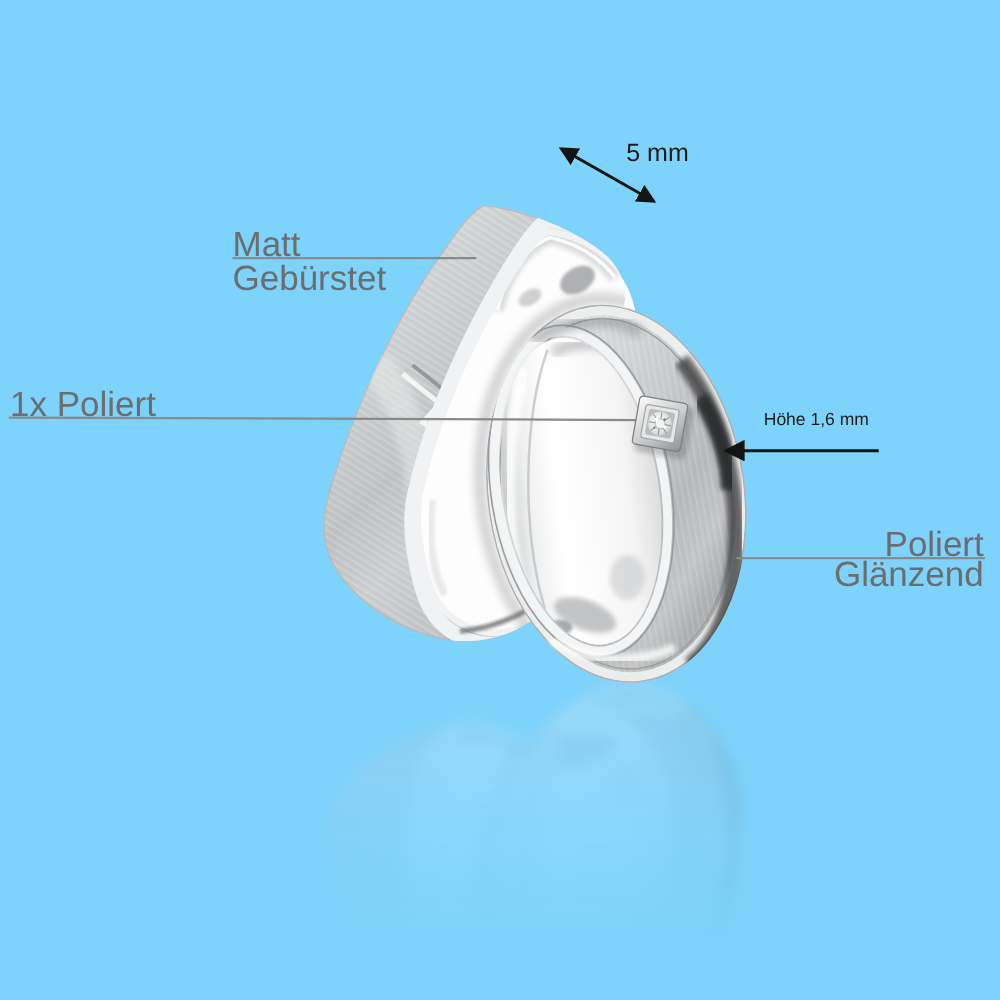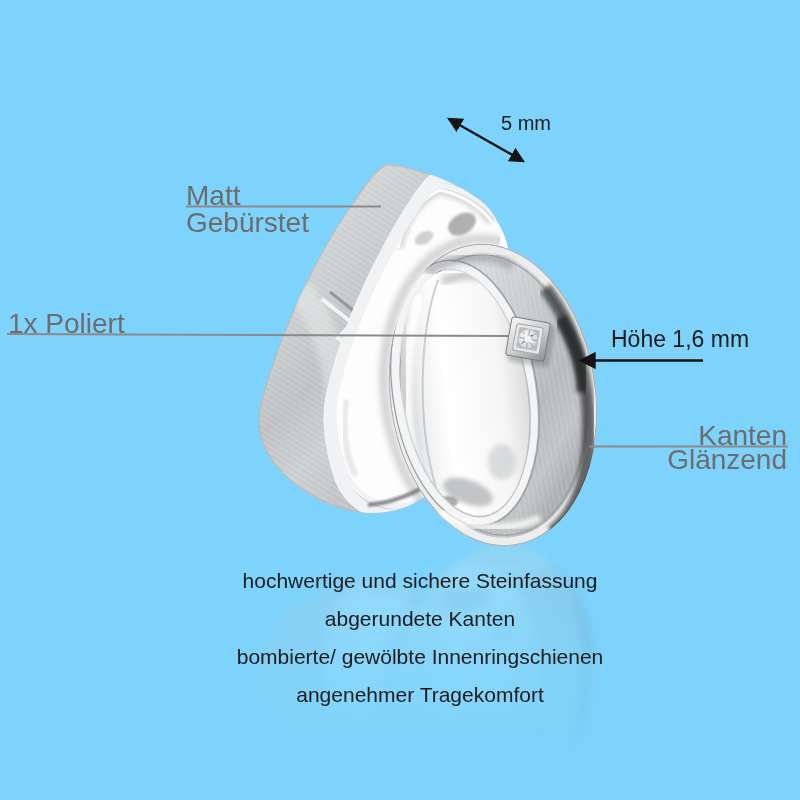--- a/index.html
+++ b/index.html
@@ -3,21 +3,21 @@
 <meta charset="utf-8">
 <style>
   html,body{margin:0;padding:0;background:#ffffff;}
   #stage{
     position:relative;width:800px;height:800px;background:#7dd3fc;overflow:hidden;
     font-family:"Liberation Sans","DejaVu Sans",sans-serif;
   }
   #rings-svg{position:absolute;left:0;top:0;width:800px;height:800px;}
   .lbl{position:absolute;white-space:nowrap;line-height:1;}
   .lbl-gray{font-size:28px;color:#6d6d6d;}
-  .lbl-black{font-size:23px;color:#1b1b1b;}
+  .lbl-black{font-size:14px;color:#1b1b1b;}
   .lbl-right{text-align:right;}
   #width-label{font-size:20px;left:501px;top:113px;}
   #matt-line1{left:186px;top:182px;}
   #matt-line2{left:186px;top:209px;}
   #zirk-line1{left:8px;top:310px;}
   #zirk-line2{left:8px;top:337px;}
   #hoehe-label{left:611px;top:328px;}
   #poliert-line1{right:13px;top:422px;}
   #poliert-line2{right:13px;top:446px;}
   #features{
@@ -207,22 +207,16 @@
 
   <div class="lbl lbl-black" id="width-label">5 mm</div>
 
   <div class="lbl lbl-gray" id="matt-line1">Matt</div>
   <div class="lbl lbl-gray" id="matt-line2">Gebürstet</div>
 
   <div class="lbl lbl-gray" id="zirk-line1">1x Poliert</div>
 
   <div class="lbl lbl-black" id="hoehe-label">Höhe 1,6 mm</div>
 
-  <div class="lbl lbl-gray lbl-right" id="poliert-line1">Kanten</div>
+  <div class="lbl lbl-gray lbl-right" id="poliert-line1">Poliert</div>
   <div class="lbl lbl-gray lbl-right" id="poliert-line2">Glänzend</div>
 
-  <div id="features">
-    <div>hochwertige und sichere Steinfassung</div>
-    <div>abgerundete Kanten</div>
-    <div>bombierte/ gewölbte Innenringschienen</div>
-    <div>angenehmer Tragekomfort</div>
-  </div>
 </div>
 
 </body></html>

